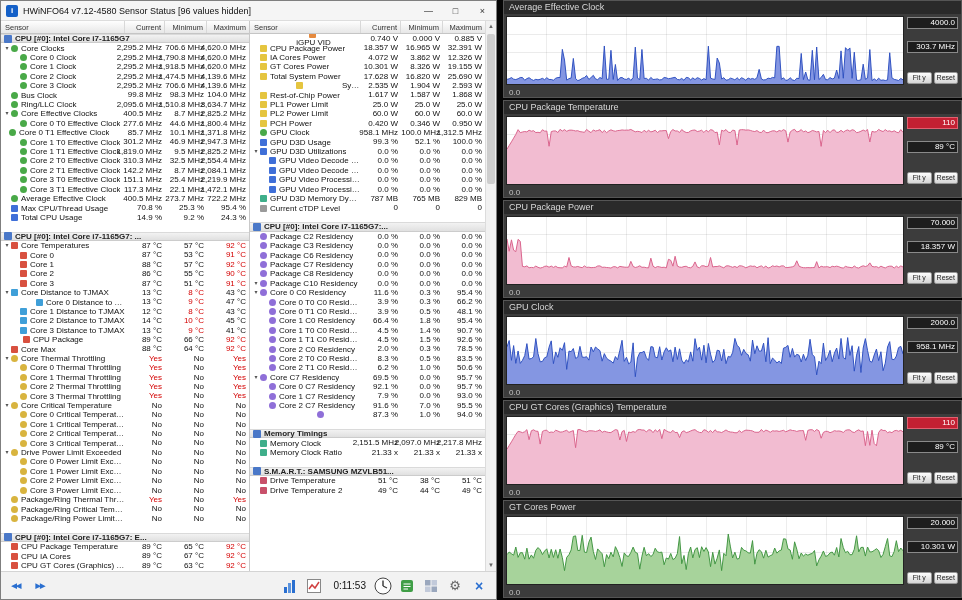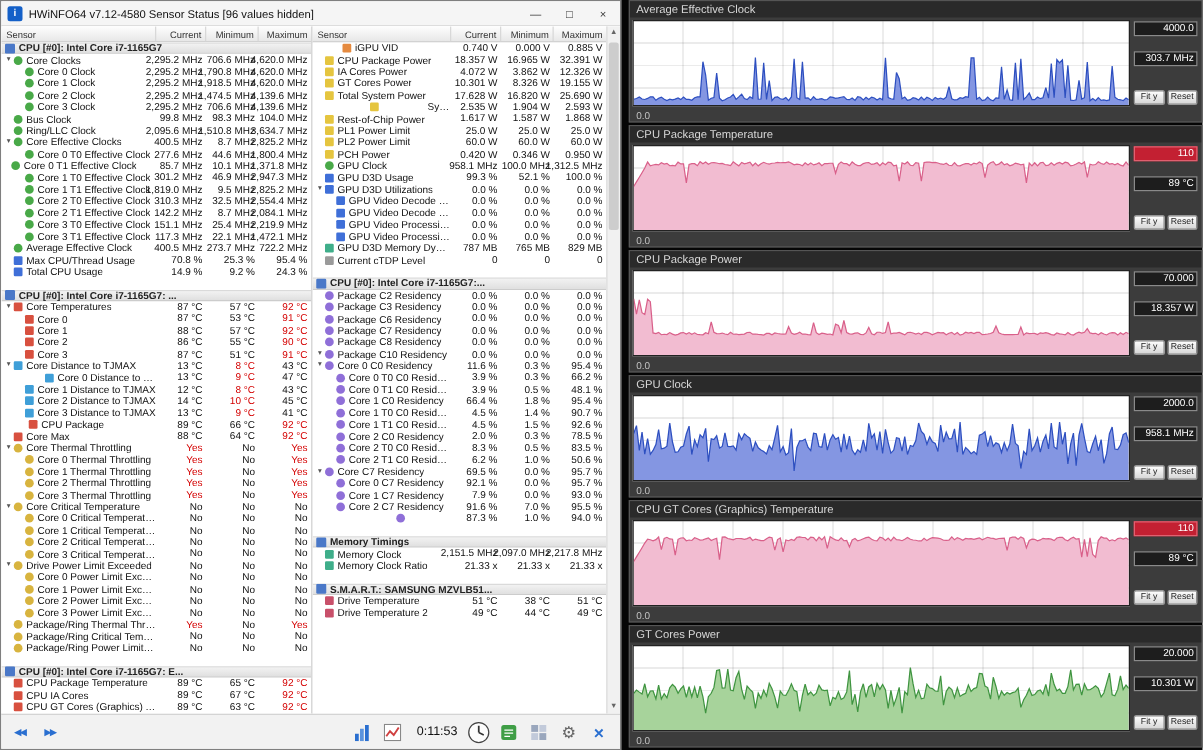--- a/index.html
+++ b/index.html
@@ -949,21 +949,21 @@
 
     <div class="panel p-right">
       <div class="phead">
         <div class="hc hc-sensor">Sensor</div>
         <div class="hc hc-val hc-cur">Current</div>
         <div class="hc hc-val hc-min">Minimum</div>
         <div class="hc hc-val hc-max">Maximum</div>
       </div>
       <div class="rows" id="rows-right">
           <div class="srow">
-            <div class="lab" style="padding-left: 16px;">
+            <div class="lab" style="padding-left: 16px; flex-direction: column;">
               <span class="arw"></span>
               <span class="ric ic-volt"></span>
               <span class="ltx">iGPU VID</span>
             </div>
             <div class="val">
               <span>0.740 V</span>
             </div>
             <div class="val vmin">
               <span>0.000 V</span>
             </div>

